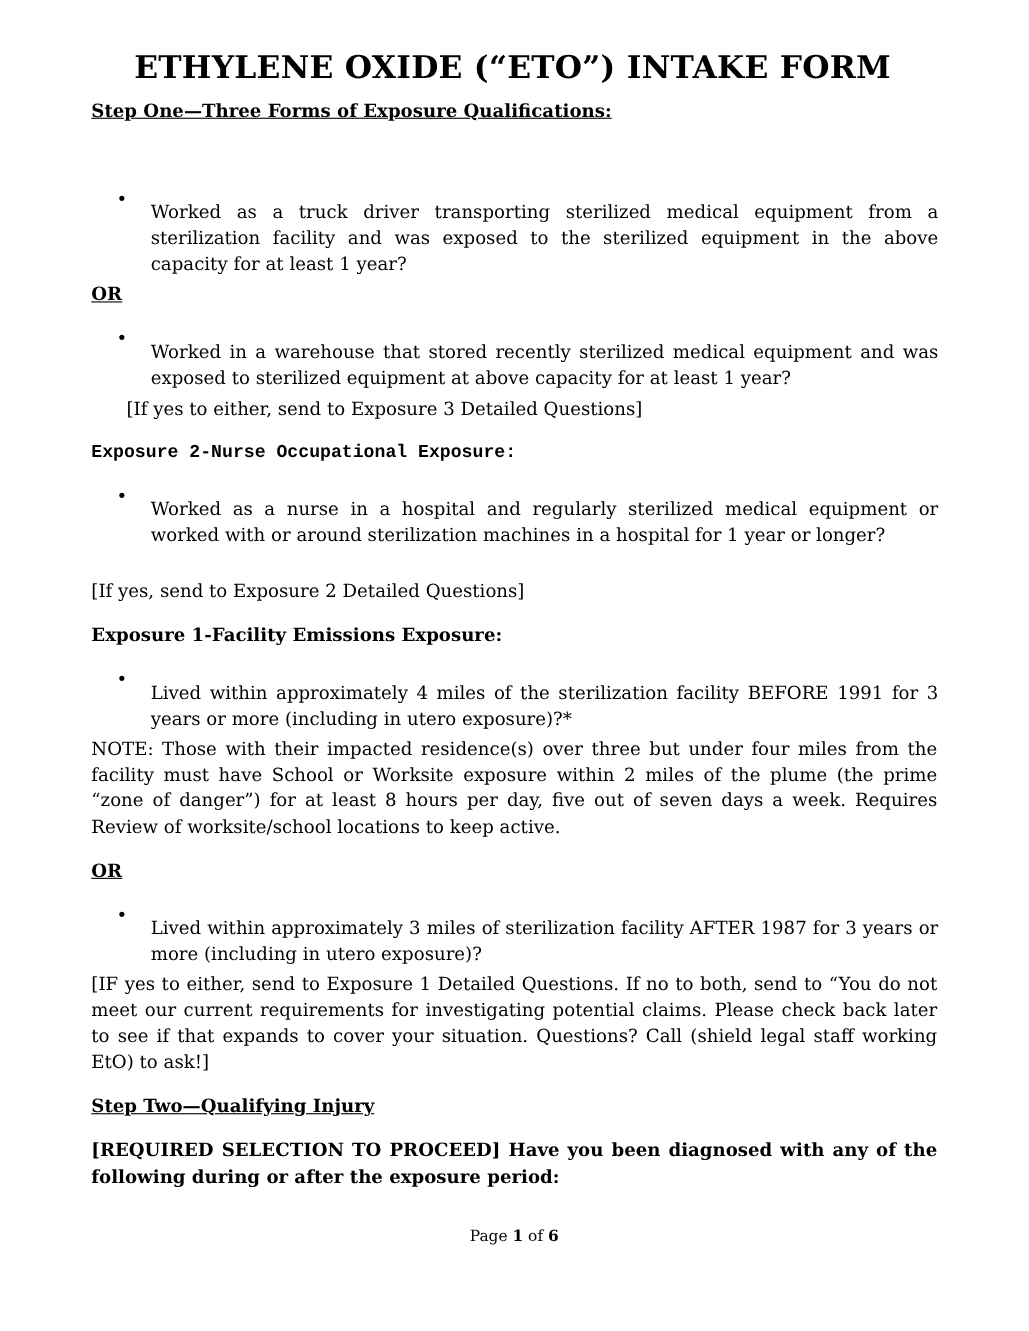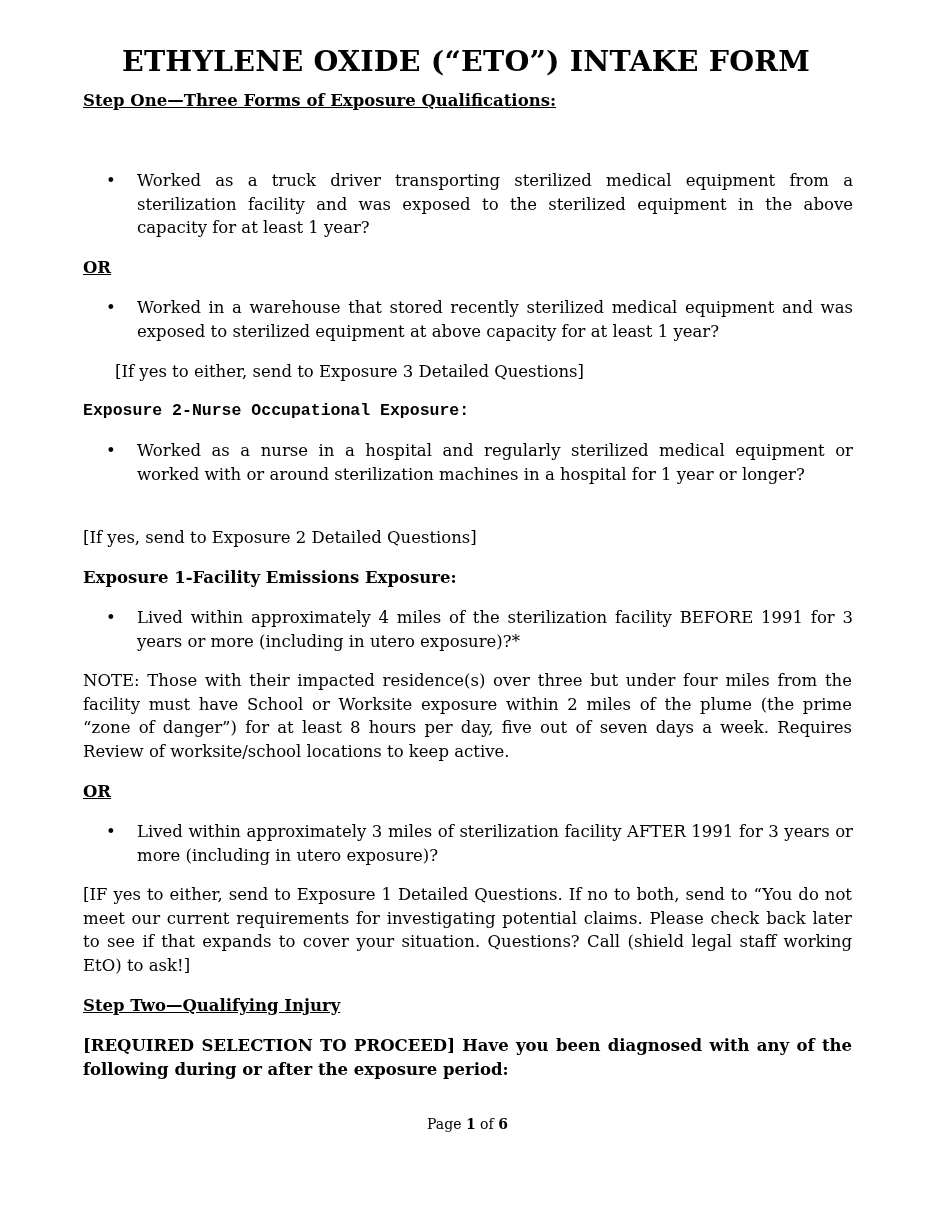--- a/index.html
+++ b/index.html
@@ -3,21 +3,21 @@
 <meta charset="utf-8">
 <style>
   html, body { margin:0; padding:0; background:#ffffff; }
   body { width:935px; height:1210px; position:relative; font-family:"DejaVu Serif", serif; color:#000; }
   .page { position:absolute; left:0; top:0; width:935px; height:1210px; }
   .title { position:absolute; left:122px; top:44px; font-size:28.5px; font-weight:bold; letter-spacing:0.2px; white-space:nowrap; }
   .line { position:absolute; left:83px; font-size:16.5px; line-height:23.6px; white-space:nowrap; }
   .b { font-weight:bold; }
   .u { text-decoration:underline; }
   .bullet { position:absolute; left:106px; font-size:16.5px; line-height:23.6px; }
-  .bt { position:absolute; left:137px; width:716px; font-size:16.5px; line-height:23.6px; text-align:justify; }
+  .bt { position:absolute; left:137px; width:716px; font-size:16.5px; line-height:23.6px; text-align:justify;margin-top:12px; }
   .para { position:absolute; left:83px; width:769px; font-size:16.5px; line-height:23.6px; text-align:justify; }
   .footer { position:absolute; left:0; width:935px; top:1116px; text-align:center; font-size:14px; }
 </style>
 </head>
 <body>
 
 <div class="page">
 
   <div class="title">ETHYLENE OXIDE (“ETO”) INTAKE FORM</div>
 
@@ -44,21 +44,21 @@
   <div class="line b" style="top:566px;">Exposure 1-Facility Emissions Exposure:</div>
 
   <div class="bullet" style="top:606px;">•</div>
   <div class="bt" style="top:606px;">Lived within approximately 4 miles of the sterilization facility BEFORE 1991 for 3 years or more (including in utero exposure)?*</div>
 
   <div class="para" style="top:669px;">NOTE: Those with their impacted residence(s) over three but under four miles from the facility must have School or Worksite exposure within 2 miles of the plume (the prime “zone of danger”) for at least 8 hours per day, five out of seven days a week. Requires Review of worksite/school locations to keep active.</div>
 
   <div class="line b u" style="top:780px;">OR</div>
 
   <div class="bullet" style="top:820px;">•</div>
-  <div class="bt" style="top:820px;">Lived within approximately 3 miles of sterilization facility AFTER 1991 for 3 years or more (including in utero exposure)?</div>
+  <div class="bt" style="top:820px;">Lived within approximately 3 miles of sterilization facility AFTER 1987 for 3 years or more (including in utero exposure)?</div>
 
   <div class="para" style="top:883px;">[IF yes to either, send to Exposure 1 Detailed Questions. If no to both, send to “You do not meet our current requirements for investigating potential claims. Please check back later to see if that expands to cover your situation. Questions? Call (shield legal staff working EtO) to ask!]</div>
 
   <div class="line b u" style="top:994px;">Step Two—Qualifying Injury</div>
 
   <div class="para b" style="top:1034px;">[REQUIRED SELECTION TO PROCEED] Have you been diagnosed with any of the following during or after the exposure period:</div>
 
   <div class="footer">
     <span>Page</span>
     <span class="b">1</span>

